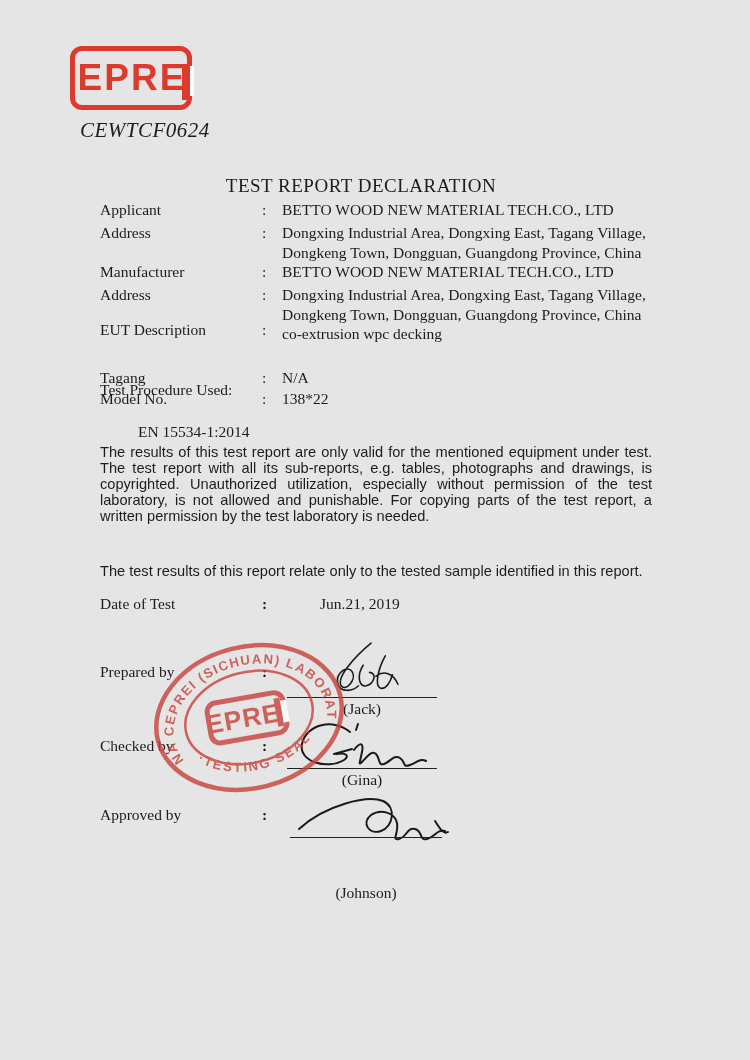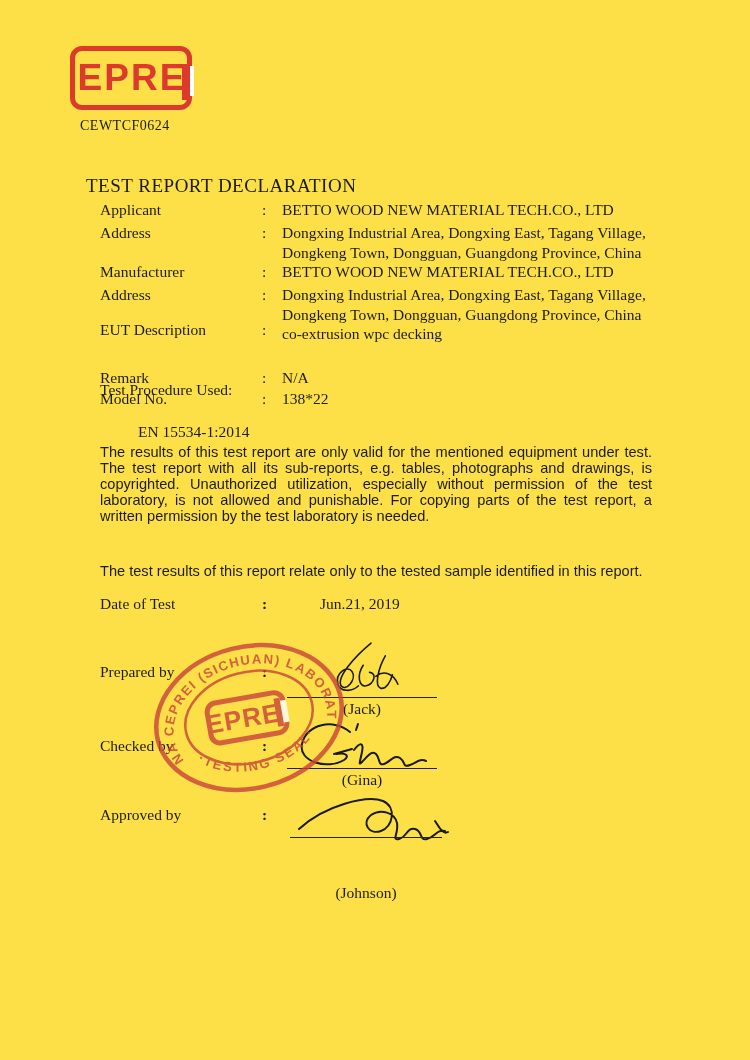--- a/index.html
+++ b/index.html
@@ -1,44 +1,44 @@
 <!DOCTYPE html>
 <html><head>
 <meta charset="utf-8">
 <style>
   * { margin:0; padding:0; box-sizing:border-box; }
   html,body { background:#ffffff; }
   .page {
-    position:relative; width:750px; height:1060px; background:#fde047;
+    position:relative; width:750px; height:1060px; background:#e5e5e5;
     font-family:"Liberation Serif", serif; color:#1c1c1c; overflow:hidden;
   }
   
   .logo {
     position:absolute; left:70px; top:46px; width:122px; height:64px;
     border:5px solid #dd3a2e; border-radius:12px;
     display:flex; align-items:center; justify-content:center;
   }
   .logo-main {
     font-family:"Liberation Sans", sans-serif; font-weight:bold;
     font-size:37px; color:#dd3a2e; letter-spacing:2px; line-height:1;
     margin-left:2px; margin-top:-2px;
   }
   .logo-gap {
     position:absolute; right:-7px; top:15px; width:11px; height:30px; background:#ffffff;
   }
   .logo-ibar {
     position:absolute; right:-3px; top:13px; width:8px; height:36px; background:#dd3a2e;
   }
   .report-code {
-    position:absolute; left:80px; top:118px; font-size:14px; letter-spacing:.5px;
+    position:absolute; left:80px; top:118px; font-size:21px; letter-spacing:.5px;font-style:italic;
   }
   
   .doc-title {
     position:absolute; left:86px; top:175px; width:550px;
-    text-align:left; font-size:19px; letter-spacing:.5px;
+    text-align:center; font-size:19px; letter-spacing:.5px;
   }
   
   .inforow { position:absolute; left:100px; width:552px; display:flex; font-size:15.5px; line-height:19.5px; }
   .inforow .lbl { width:162px; flex:none; }
   .inforow .col { width:20px; flex:none; }
   .inforow .val { flex:1; }
   .r0 { top:200px; } .r1 { top:223px; } .r2 { top:262px; } .r3 { top:285px; }
   .r4 { top:320px; } .r4 .val { padding-top:4px; } .r5 { top:345px;margin-top:44px; } .r6 { top:368px; }
   
   .proc-head { position:absolute; left:100px; top:381px; font-size:15.5px; }
@@ -106,21 +106,21 @@
     <span class="lbl">EUT Description</span>
     <span class="col">:</span>
     <span class="val">co-extrusion wpc decking</span>
   </div>
   <div class="inforow r5">
     <span class="lbl">Model No.</span>
     <span class="col">:</span>
     <span class="val">138*22</span>
   </div>
   <div class="inforow r6">
-    <span class="lbl">Remark</span>
+    <span class="lbl">Tagang</span>
     <span class="col">:</span>
     <span class="val">N/A</span>
   </div>
 
   <div class="proc-head">Test Procedure Used:</div>
   <div class="proc-std">EN 15534-1:2014</div>
 
   <div class="legal1">The results of this test report are only valid for the mentioned equipment under test. The test report with all its sub-reports, e.g. tables, photographs and drawings, is copyrighted. Unauthorized utilization, especially without permission of the test laboratory, is not allowed and punishable. For copying parts of the test report, a written permission by the test laboratory is needed.</div>
   <div class="legal2">The test results of this report relate only to the tested sample identified in this report.</div>
 

